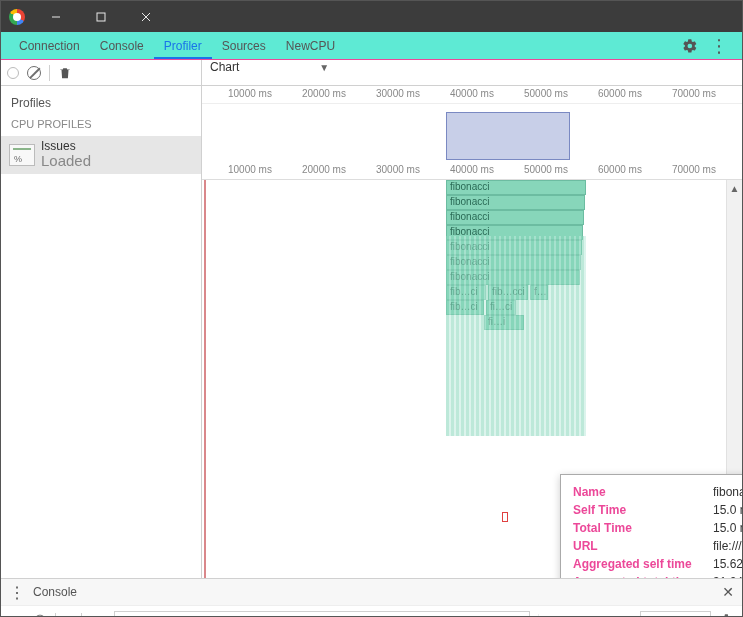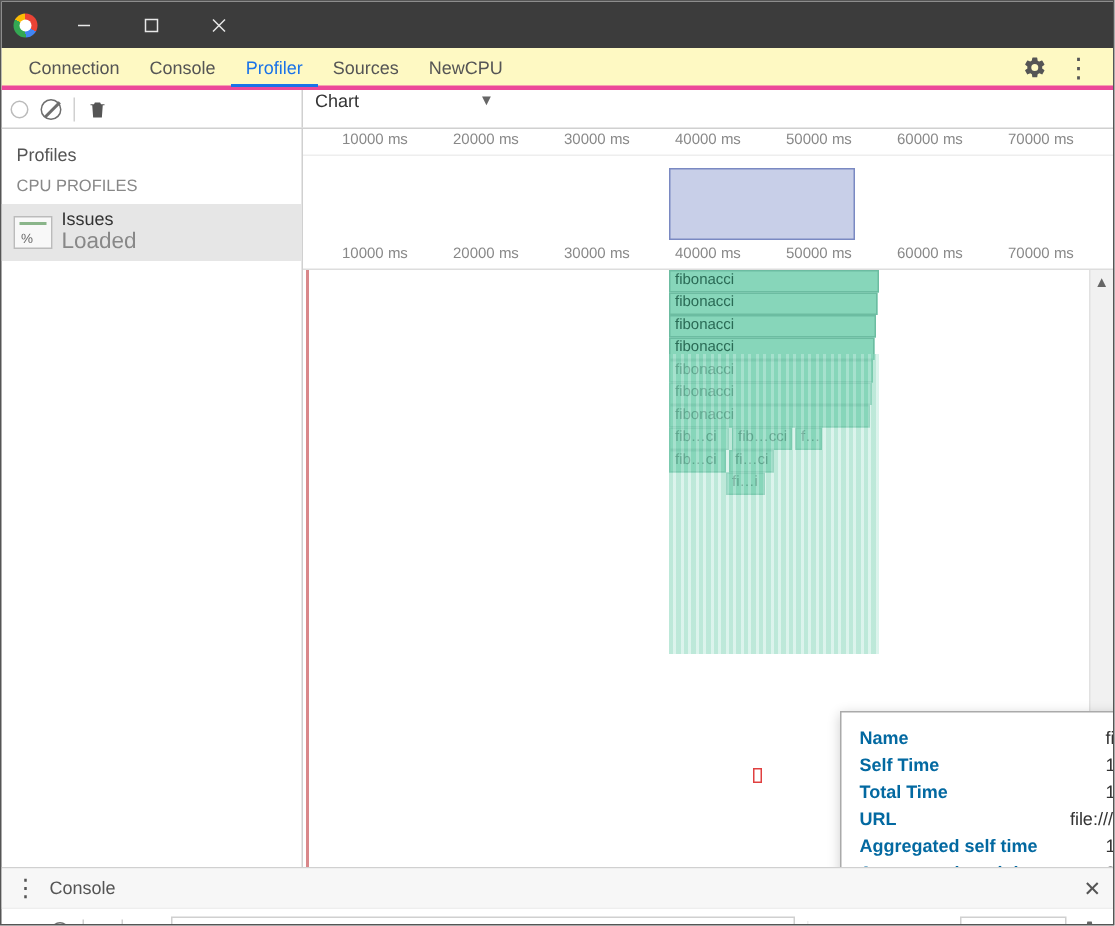--- a/index.html
+++ b/index.html
@@ -25,22 +25,22 @@
   }
   .chrome-icon { width: 16px; height: 16px; margin-right: 8px; border-radius: 50%; background: conic-gradient(#ea4335 0 120deg, #4285f4 120deg 180deg, #34a853 180deg 300deg, #fbbc05 300deg 360deg); position: relative; }
   .chrome-icon::after { content:""; position:absolute; top:4px; left:4px; width:8px; height:8px; background:#fff; border-radius:50%; }
   .titlebar .title { flex: 1; }
   .win-controls { display: flex; }
   .win-btn { width: 45px; height: 31px; display:flex; align-items:center; justify-content:center; color:#e8e8e8; }
   .win-btn svg { stroke: #e8e8e8; fill:none; }
   
   .tabbar {
     display: flex; align-items: center;
-    background: #fef9c3;
-    border-bottom: 3px solid #ec4899;
+    background: #5eead4;
+    border-bottom: 1px solid #ec4899;
     height: 28px;
     padding: 0 8px;
   }
   .tab { padding: 6px 10px; color: #555; cursor:pointer; }
   .tab.active { color: #1a73e8; border-bottom: 2px solid #1a73e8; padding-bottom:4px; }
   .tab-spacer { flex:1; }
   .tab-icon { padding: 4px 6px; color:#555; }
   .tab-icon svg { display:block; }
   
   .toolbar-row { display:flex; height:26px; border-bottom:1px solid #d0d0d0; }
@@ -87,21 +87,21 @@
   .frame-row-9 { top:135px; }
   .stripes { position:absolute; top:150px; left:244px; width:140px; height:200px; background: repeating-linear-gradient(90deg,#87d6ba 0 3px,#bfeadd 3px 5px); opacity:.55; }
   .red-mark { position:absolute; top:426px; left:300px; width:6px; height:10px; border:1px solid #e04040; }
   
   .tooltip {
     position:absolute; top:388px; left:358px; width:377px; background:#fff;
     border:1px solid #aaa; box-shadow:0 2px 8px rgba(0,0,0,.2);
     padding:10px 12px; font-size:12px; z-index:5;
   }
   .tooltip-row { display:flex; margin-bottom:4px; }
-  .tooltip-row .k { width:164px; font-weight:bold; color:#0369a1; }
+  .tooltip-row .k { width:140px; font-weight:bold; color:#ec4899; }
   .tooltip-row .v { color:#333; }
   
   .vscroll { position:absolute; top:94px; right:0; bottom:0; width:16px; background:#f1f1f1; border-left:1px solid #e1e1e1; }
   .vscroll .arrow { height:16px; display:flex; align-items:center; justify-content:center; color:#666; font-size:10px; }
   
   .drawer { border-top:1px solid #d0d0d0; }
   .drawer-header { display:flex; align-items:center; height:26px; padding:0 8px; background:#f7f7f7; }
   .kebab { font-size:16px; color:#555; margin-right:8px; }
   .drawer-header .label { color:#555; }
   .drawer-header .spacer { flex:1; }
@@ -219,21 +219,21 @@
         <div class="frame frame-row-2" style="left: 244px; width: 138px;">fibonacci</div>
         <div class="frame frame-row-3" style="left: 244px; width: 137px;">fibonacci</div>
         <div class="frame frame-row-4" style="left: 244px; width: 136px;">fibonacci</div>
         <div class="frame frame-row-5" style="left: 244px; width: 135px;">fibonacci</div>
         <div class="frame frame-row-6" style="left: 244px; width: 134px;">fibonacci</div>
         <div class="frame frame-row-7" style="left: 244px; width: 40px;">fib…ci</div>
         <div class="frame frame-row-7" style="left: 286px; width: 40px;">fib…cci</div>
         <div class="frame frame-row-7" style="left: 328px; width: 18px;">f…</div>
         <div class="frame frame-row-8" style="left: 244px; width: 38px;">fib…ci</div>
         <div class="frame frame-row-8" style="left: 284px; width: 30px;">fi…ci</div>
-        <div class="frame frame-row-9" style="left: 282px; width: 26px;">fi…i</div>
+        <div class="frame frame-row-9" style="left: 282px; width: 40px;">fi…i</div>
       </div>
     <div class="stripes"></div>
     <div class="red-mark"></div>
 
     <div class="tooltip" id="tooltip">
         <div class="tooltip-row">
           <div class="k">Name</div>
           <div class="v">fibonacci</div>
         </div>
         <div class="tooltip-row">

